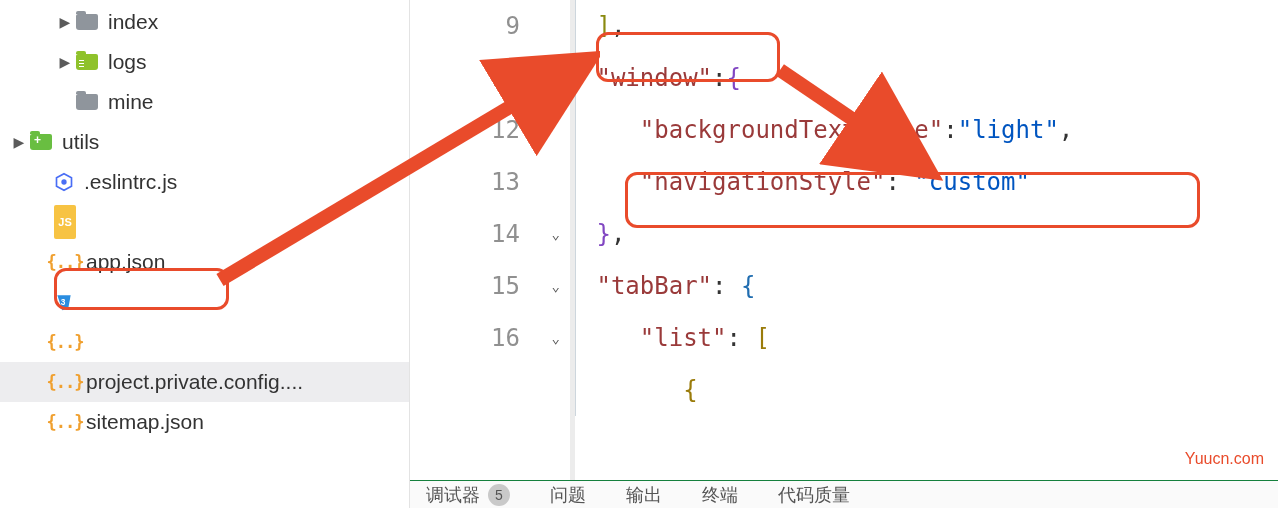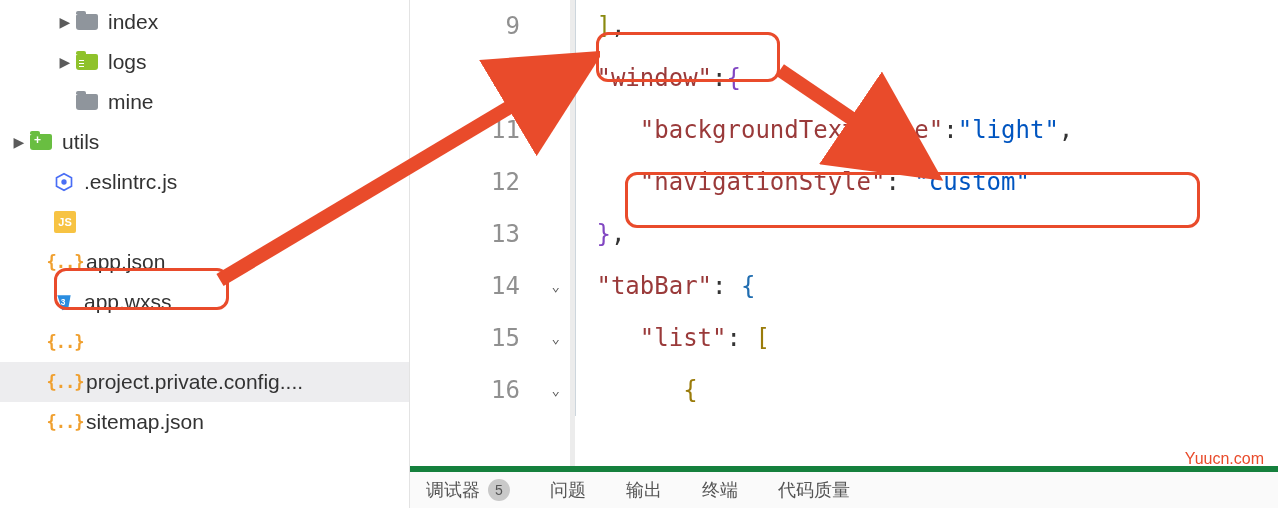--- a/index.html
+++ b/index.html
@@ -16,21 +16,21 @@
   .icon { width:22px; height:22px; display:inline-flex; align-items:center; justify-content:center; margin-right:10px; font-size:15px; flex-shrink:0; }
   .icon-folder-grey { background:#8f959c; border-radius:2px 2px 3px 3px; width:22px; height:16px; position:relative; }
   .icon-folder-grey::before { content:""; position:absolute; top:-3px; left:0; width:10px; height:3px; background:#8f959c; border-radius:2px 2px 0 0; }
   .icon-folder-yel { background:#8fc22b; border-radius:2px 2px 3px 3px; width:22px; height:16px; position:relative; }
   .icon-folder-yel::before { content:""; position:absolute; top:-3px; left:0; width:10px; height:3px; background:#8fc22b; border-radius:2px 2px 0 0; }
   .icon-folder-yel::after { content:""; position:absolute; background:#fff; left:3px; bottom:3px; width:5px; height:1.5px; box-shadow:0 -3px 0 #fff, 0 -6px 0 #fff; }
   .icon-folder-util { background:#69be41; border-radius:2px 2px 3px 3px; width:22px; height:16px; position:relative; }
   .icon-folder-util::before { content:""; position:absolute; top:-3px; left:0; width:10px; height:3px; background:#69be41; border-radius:2px 2px 0 0; }
   .icon-folder-util::after { content:"+"; position:absolute; color:#fff; font-size:12px; font-weight:bold; left:4px; top:-1px; }
   .icon-hex { width:20px; height:20px; }
-  .icon-js { background:#f7c343; color:#fff; font-weight:bold; font-size:11px; width:22px; height:22px; border-radius:2px; }
+  .icon-js { background:#f7c343; color:#fff; font-weight:bold; font-size:11px; width:22px; height:34px; border-radius:2px; }
   .icon-json { color:#f0a02f; font-weight:bold; font-size:17px; font-family:monospace; letter-spacing:-1px; }
   .icon-wxss { width:20px; height:20px; }
   .label { flex:1; overflow:hidden; text-overflow:ellipsis; }
   .hl { border:3px solid #e94b2b; border-radius:12px; }
   .hl-file { position:absolute; left:54px; top:268px; width:175px; height:42px; pointer-events:none; }
 
   .editor { flex:1; display:flex; flex-direction:column; position:relative; }
   .code-area { flex:1; display:flex; }
   .gutter { width:165px; border-right:5px solid #ececec; text-align:center; font-family:"Menlo",monospace; font-size:24px; color:#909090; padding-top:0px; position:relative; }
   .gline { height:52px; display:flex; align-items:center; justify-content:flex-end; padding-right:50px; position:relative; }
@@ -40,21 +40,21 @@
   .s-brkt { color:#8a8a10; }
   .s-punct { color:#333; }
   .s-key { color:#9a3a3a; }
   .s-str { color:#0055c0; }
   .s-brc { color:#8146c2; }
   .s-brc2 { color:#206db0; }
   .s-brk3 { color:#9a7b0a; }
   .hl-win { position:absolute; left:596px; top:32px; width:184px; height:50px; pointer-events:none; }
   .hl-nav { position:absolute; left:625px; top:172px; width:575px; height:56px; pointer-events:none; }
 
-  .tabs { height:42px; border-top:6px solid #15803d; background:#fafafa; display:flex; align-items:center; padding-left:16px; gap:40px; font-family:-apple-system,Helvetica,Arial,sans-serif; font-size:18px; color:#555; }
+  .tabs { height:28px; border-top:1px solid #15803d; background:#fafafa; display:flex; align-items:center; padding-left:16px; gap:40px; font-family:-apple-system,Helvetica,Arial,sans-serif; font-size:18px; color:#555; }
   .tab { display:flex; align-items:center; gap:8px; cursor:pointer; }
   .badge { background:#c9c9c9; color:#555; font-size:14px; min-width:22px; height:22px; border-radius:11px; display:inline-flex; align-items:center; justify-content:center; padding:0 6px; }
 
   .watermark { position:absolute; right:14px; bottom:40px; color:#e94b2b; font-family:Arial; font-size:16px; font-weight:500; }
 
   .arrow { position:absolute; pointer-events:none; }
 </style>
 </head>
 <body>
 
@@ -108,21 +108,20 @@
         <span class="label">app.json</span>
       </div>
       <div class="tree-row indent-2">
         <span class="caret blank">▶</span>
         <span class="icon icon-wxss">
           <svg viewBox="0 0 24 24" width="20" height="20">
             <path d="M4 4 L20 4 L17 20 L10 22 Z" fill="#2a8de0"></path>
             <text x="8" y="16" font-size="10" fill="#fff" font-family="Arial" font-weight="bold">3</text>
           </svg>
         </span>
-        <span class="label">app.wxss</span>
       </div>
       <div class="tree-row indent-2">
         <span class="caret blank">▶</span>
         <span class="icon icon-json">{..}</span>
       </div>
       <div class="tree-row indent-2 selected">
         <span class="caret blank">▶</span>
         <span class="icon icon-json">{..}</span>
         <span class="label">project.private.config....</span>
       </div>
@@ -131,24 +130,20 @@
         <span class="icon icon-json">{..}</span>
         <span class="label">sitemap.json</span>
       </div>
     </div>
 
   <div class="editor">
     <div class="code-area">
       <div class="gutter" id="gutter">
           <div class="gline">
             <span>9</span>
-          </div>
-          <div class="gline">
-            <span>10</span>
-            <span class="fold">⌄</span>
           </div>
           <div class="gline">
             <span>11</span>
           </div>
           <div class="gline">
             <span>12</span>
           </div>
           <div class="gline">
             <span>13</span>
           </div>

